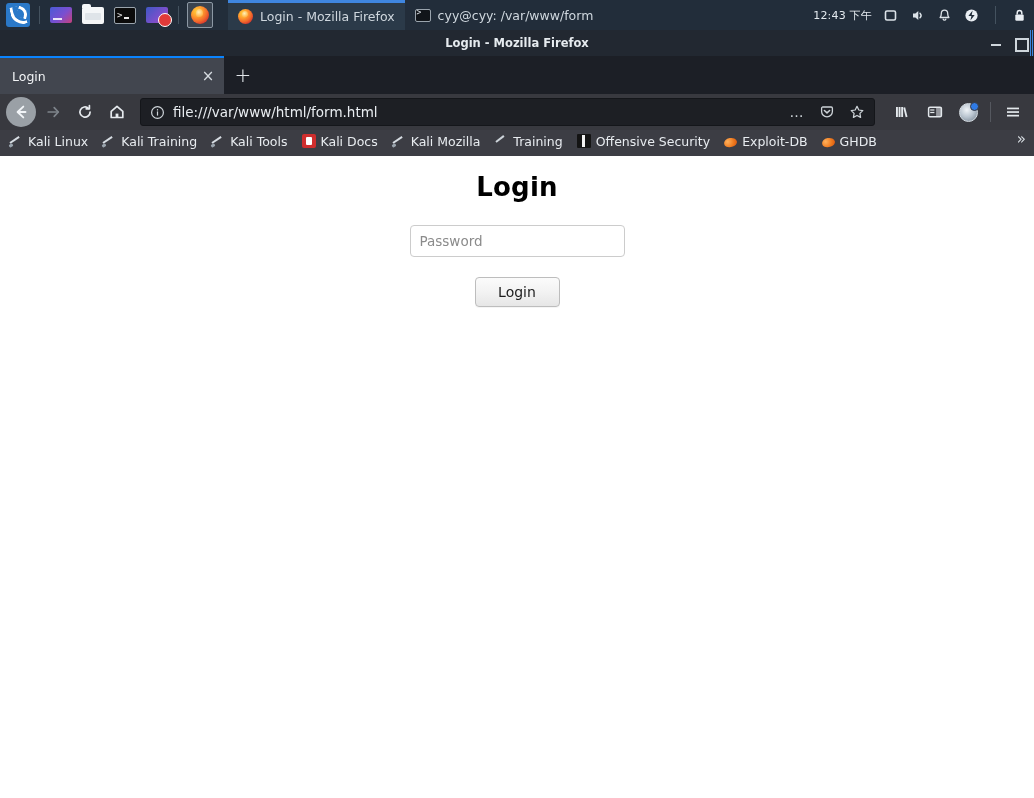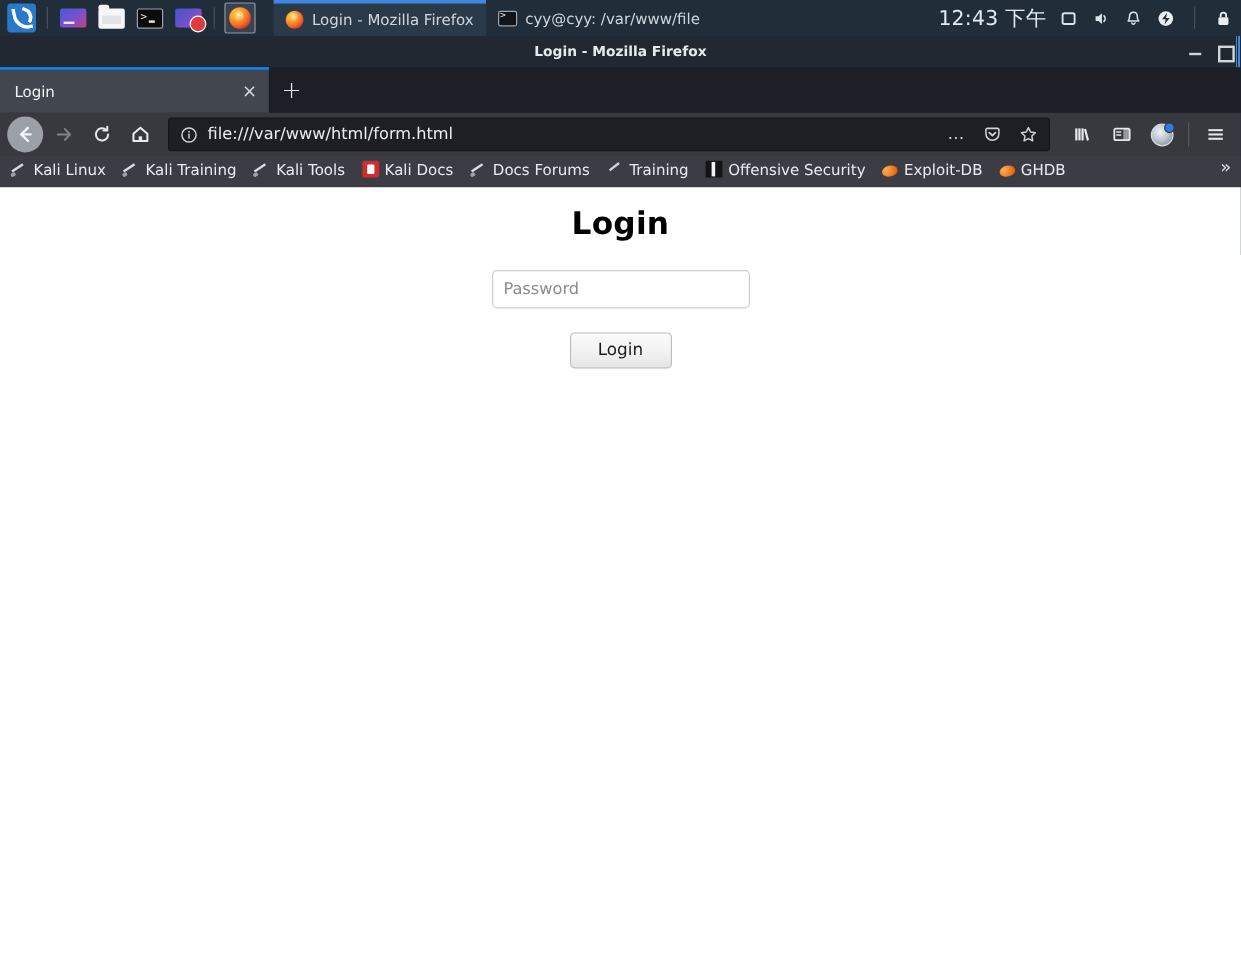--- a/index.html
+++ b/index.html
@@ -130,21 +130,21 @@
     width: 16px; height: 13px; border-radius: 2px;
     background: #11151a; border: 1px solid #9aa4ad; position: relative; flex: none;
   }
   .ico-term-sm::before {
     content: ">"; position: absolute; left: 1px; top: -2px;
     font-family: "DejaVu Sans Mono", monospace; font-size: 8px; color: #dfe5ea;
   }
 
   
   .tb-tray { display: flex; align-items: center; gap: 10px; padding-right: 6px; margin-left: auto; flex: none; }
-  .tray-clock { font-size: 17px; color: #e3e9ee; white-space: nowrap; letter-spacing: .2px; }
+  .tray-clock { font-size: 11px; color: #e3e9ee; white-space: nowrap; letter-spacing: .2px; }
   .tray-ico { width: 17px; height: 17px; position: relative; display:block; }
   .tray-ico svg { display: block; }
 
   
   #ffwin {
     position: absolute; top: 30px; left: 0;
     width: 1034px; height: 768px;
     background: #23262e;
     display: flex; flex-direction: column;
   }
@@ -343,21 +343,21 @@
     </div>
   </div>
 
   <div class="tb-windows">
     <div class="tb-win active">
       <span class="ff-logo sm"></span>
       <span class="t">Login - Mozilla Firefox</span>
     </div>
     <div class="tb-win">
       <span class="ico-term-sm"></span>
-      <span class="t">cyy@cyy: /var/www/file</span>
+      <span class="t">cyy@cyy: /var/www/form</span>
     </div>
   </div>
 
   <div class="tb-tray">
     <span class="tray-clock">12:43 下午</span>
 
     <span class="tray-ico">
       <svg width="17" height="17" viewBox="0 0 17 17">
           <rect x="3.5" y="4" width="10" height="9" rx="1.5" fill="none" stroke="#dbe2e8" stroke-width="1.6"></rect>
         </svg>
@@ -506,21 +506,21 @@
     <span class="bm">
       <span class="bm-ico fav-kali"></span>
       <span>Kali Tools</span>
     </span>
     <span class="bm">
       <span class="bm-ico fav-docs"></span>
       <span>Kali Docs</span>
     </span>
     <span class="bm">
       <span class="bm-ico fav-kali"></span>
-      <span>Docs Forums</span>
+      <span>Kali Mozilla</span>
     </span>
     <span class="bm">
       <span class="bm-ico fav-nh"></span>
       <span>Training</span>
     </span>
     <span class="bm">
       <span class="bm-ico fav-off"></span>
       <span>Offensive Security</span>
     </span>
     <span class="bm">

